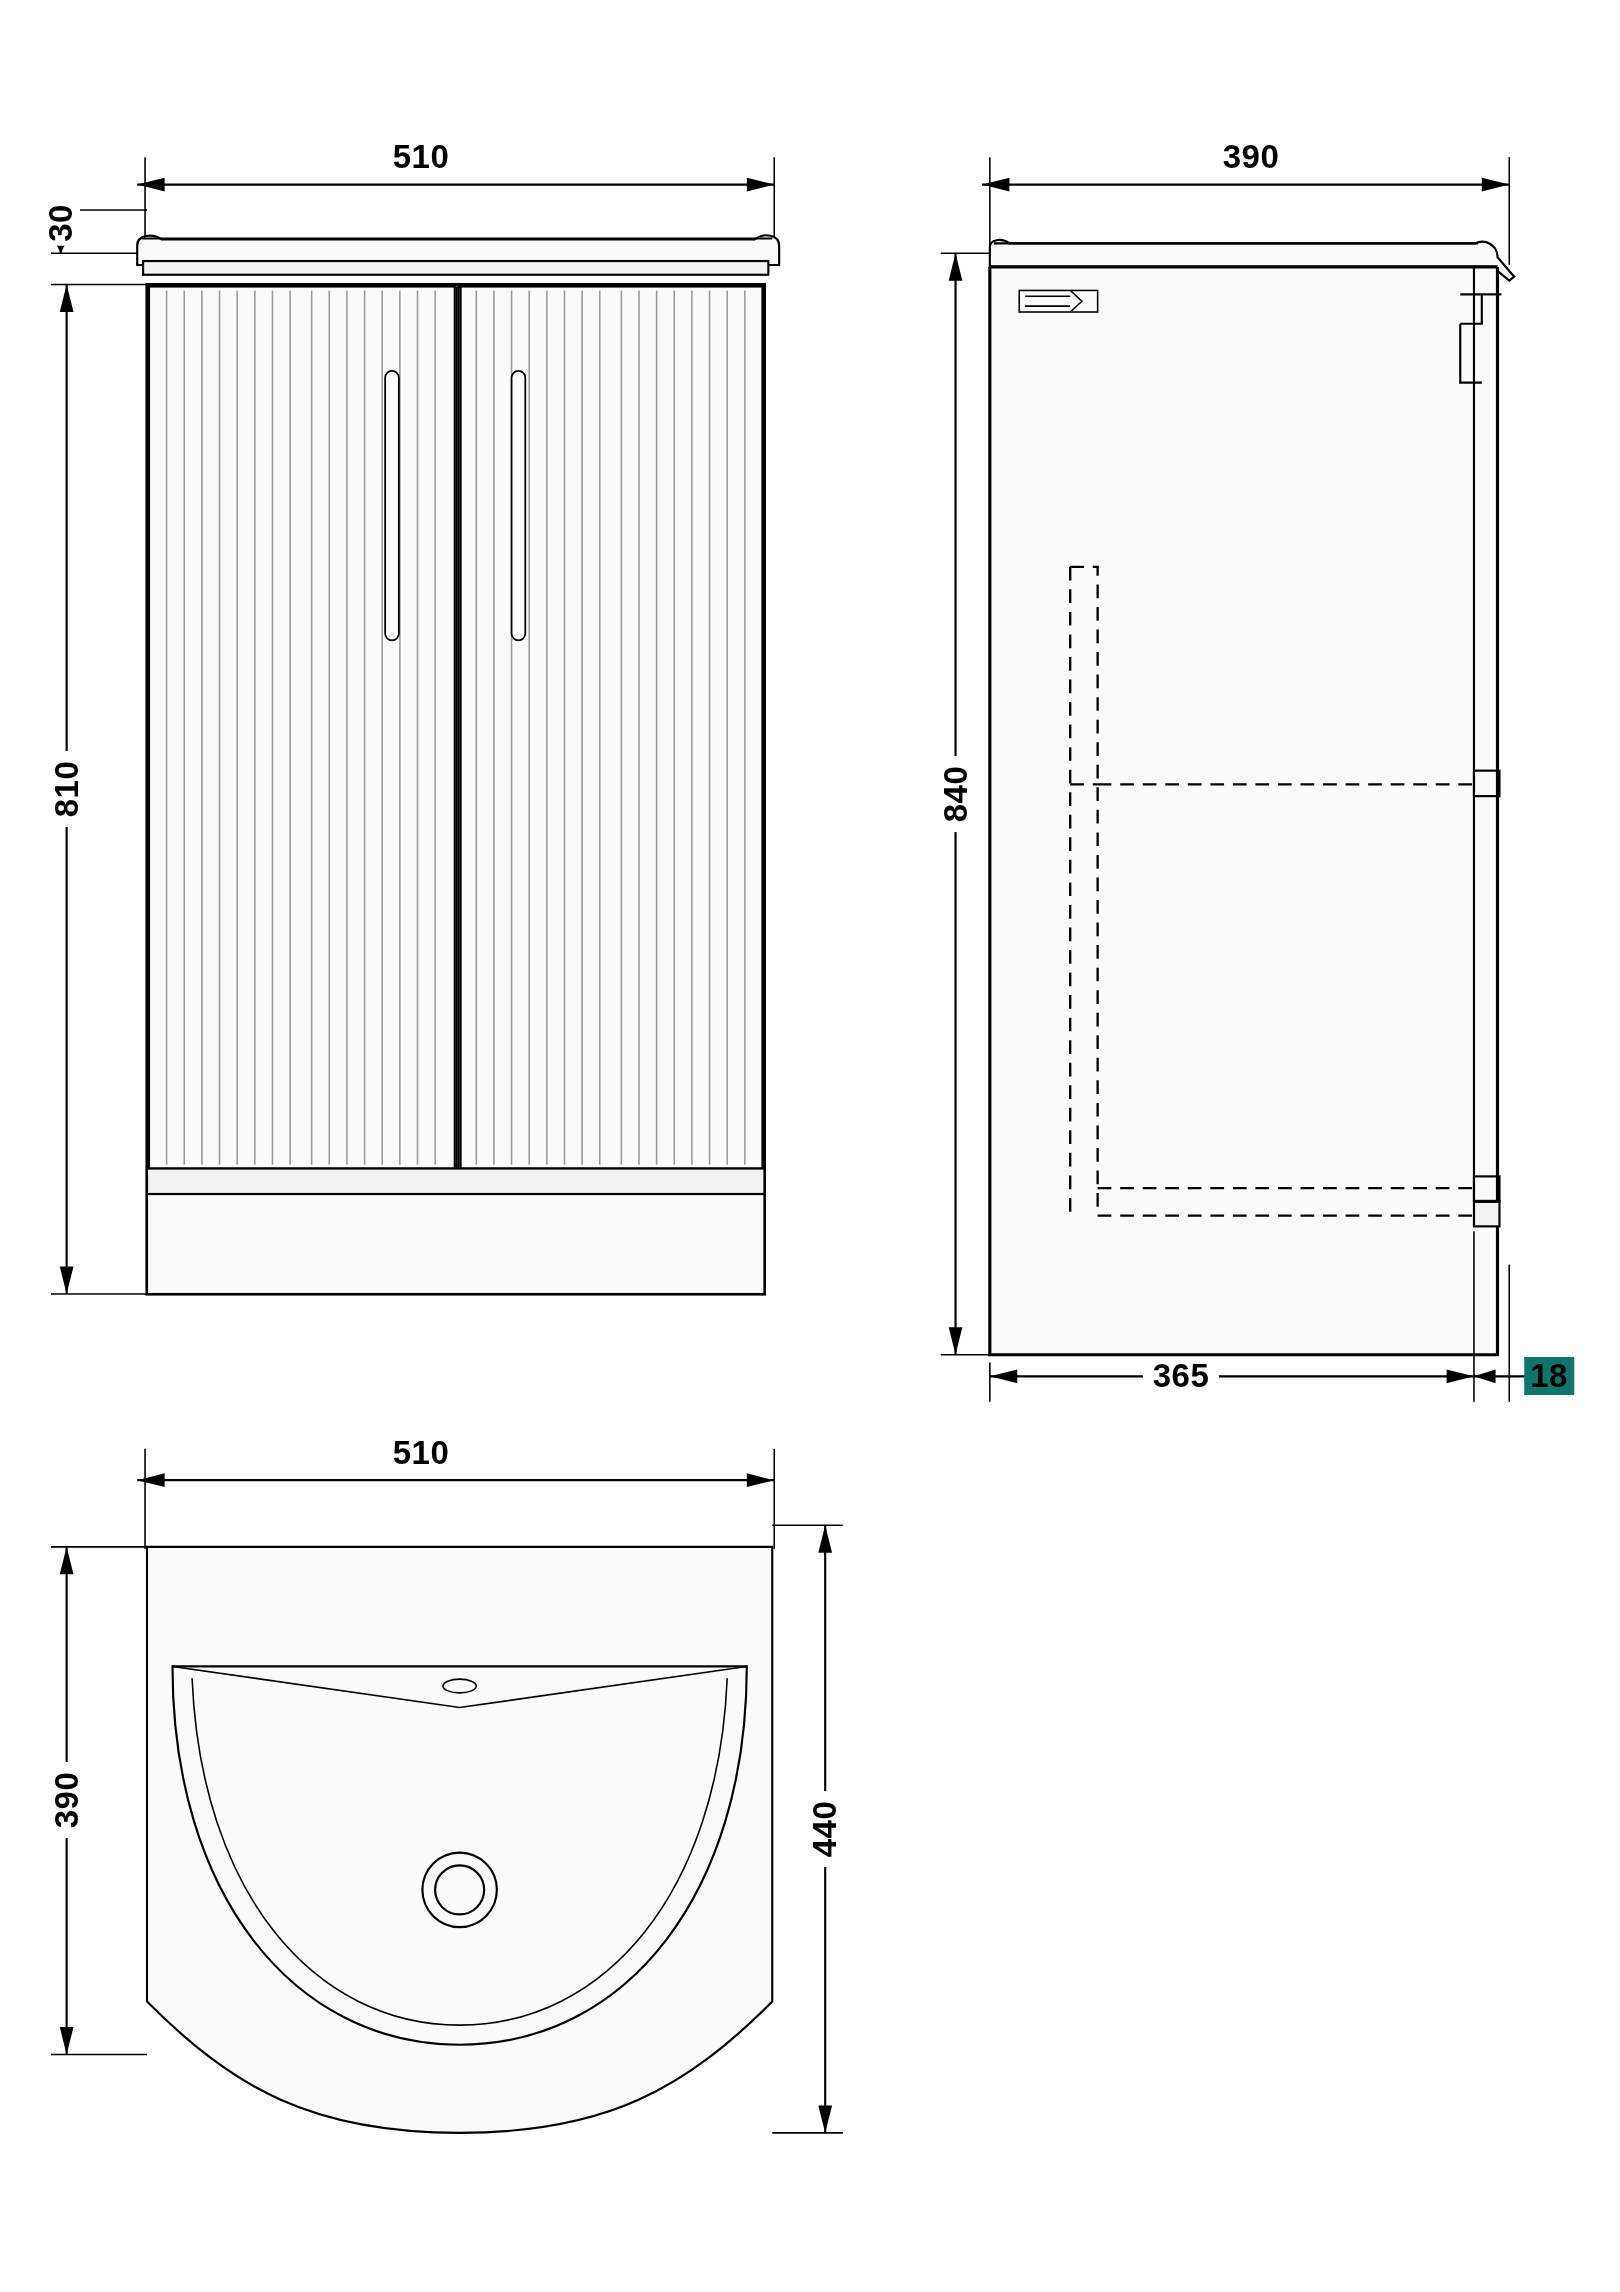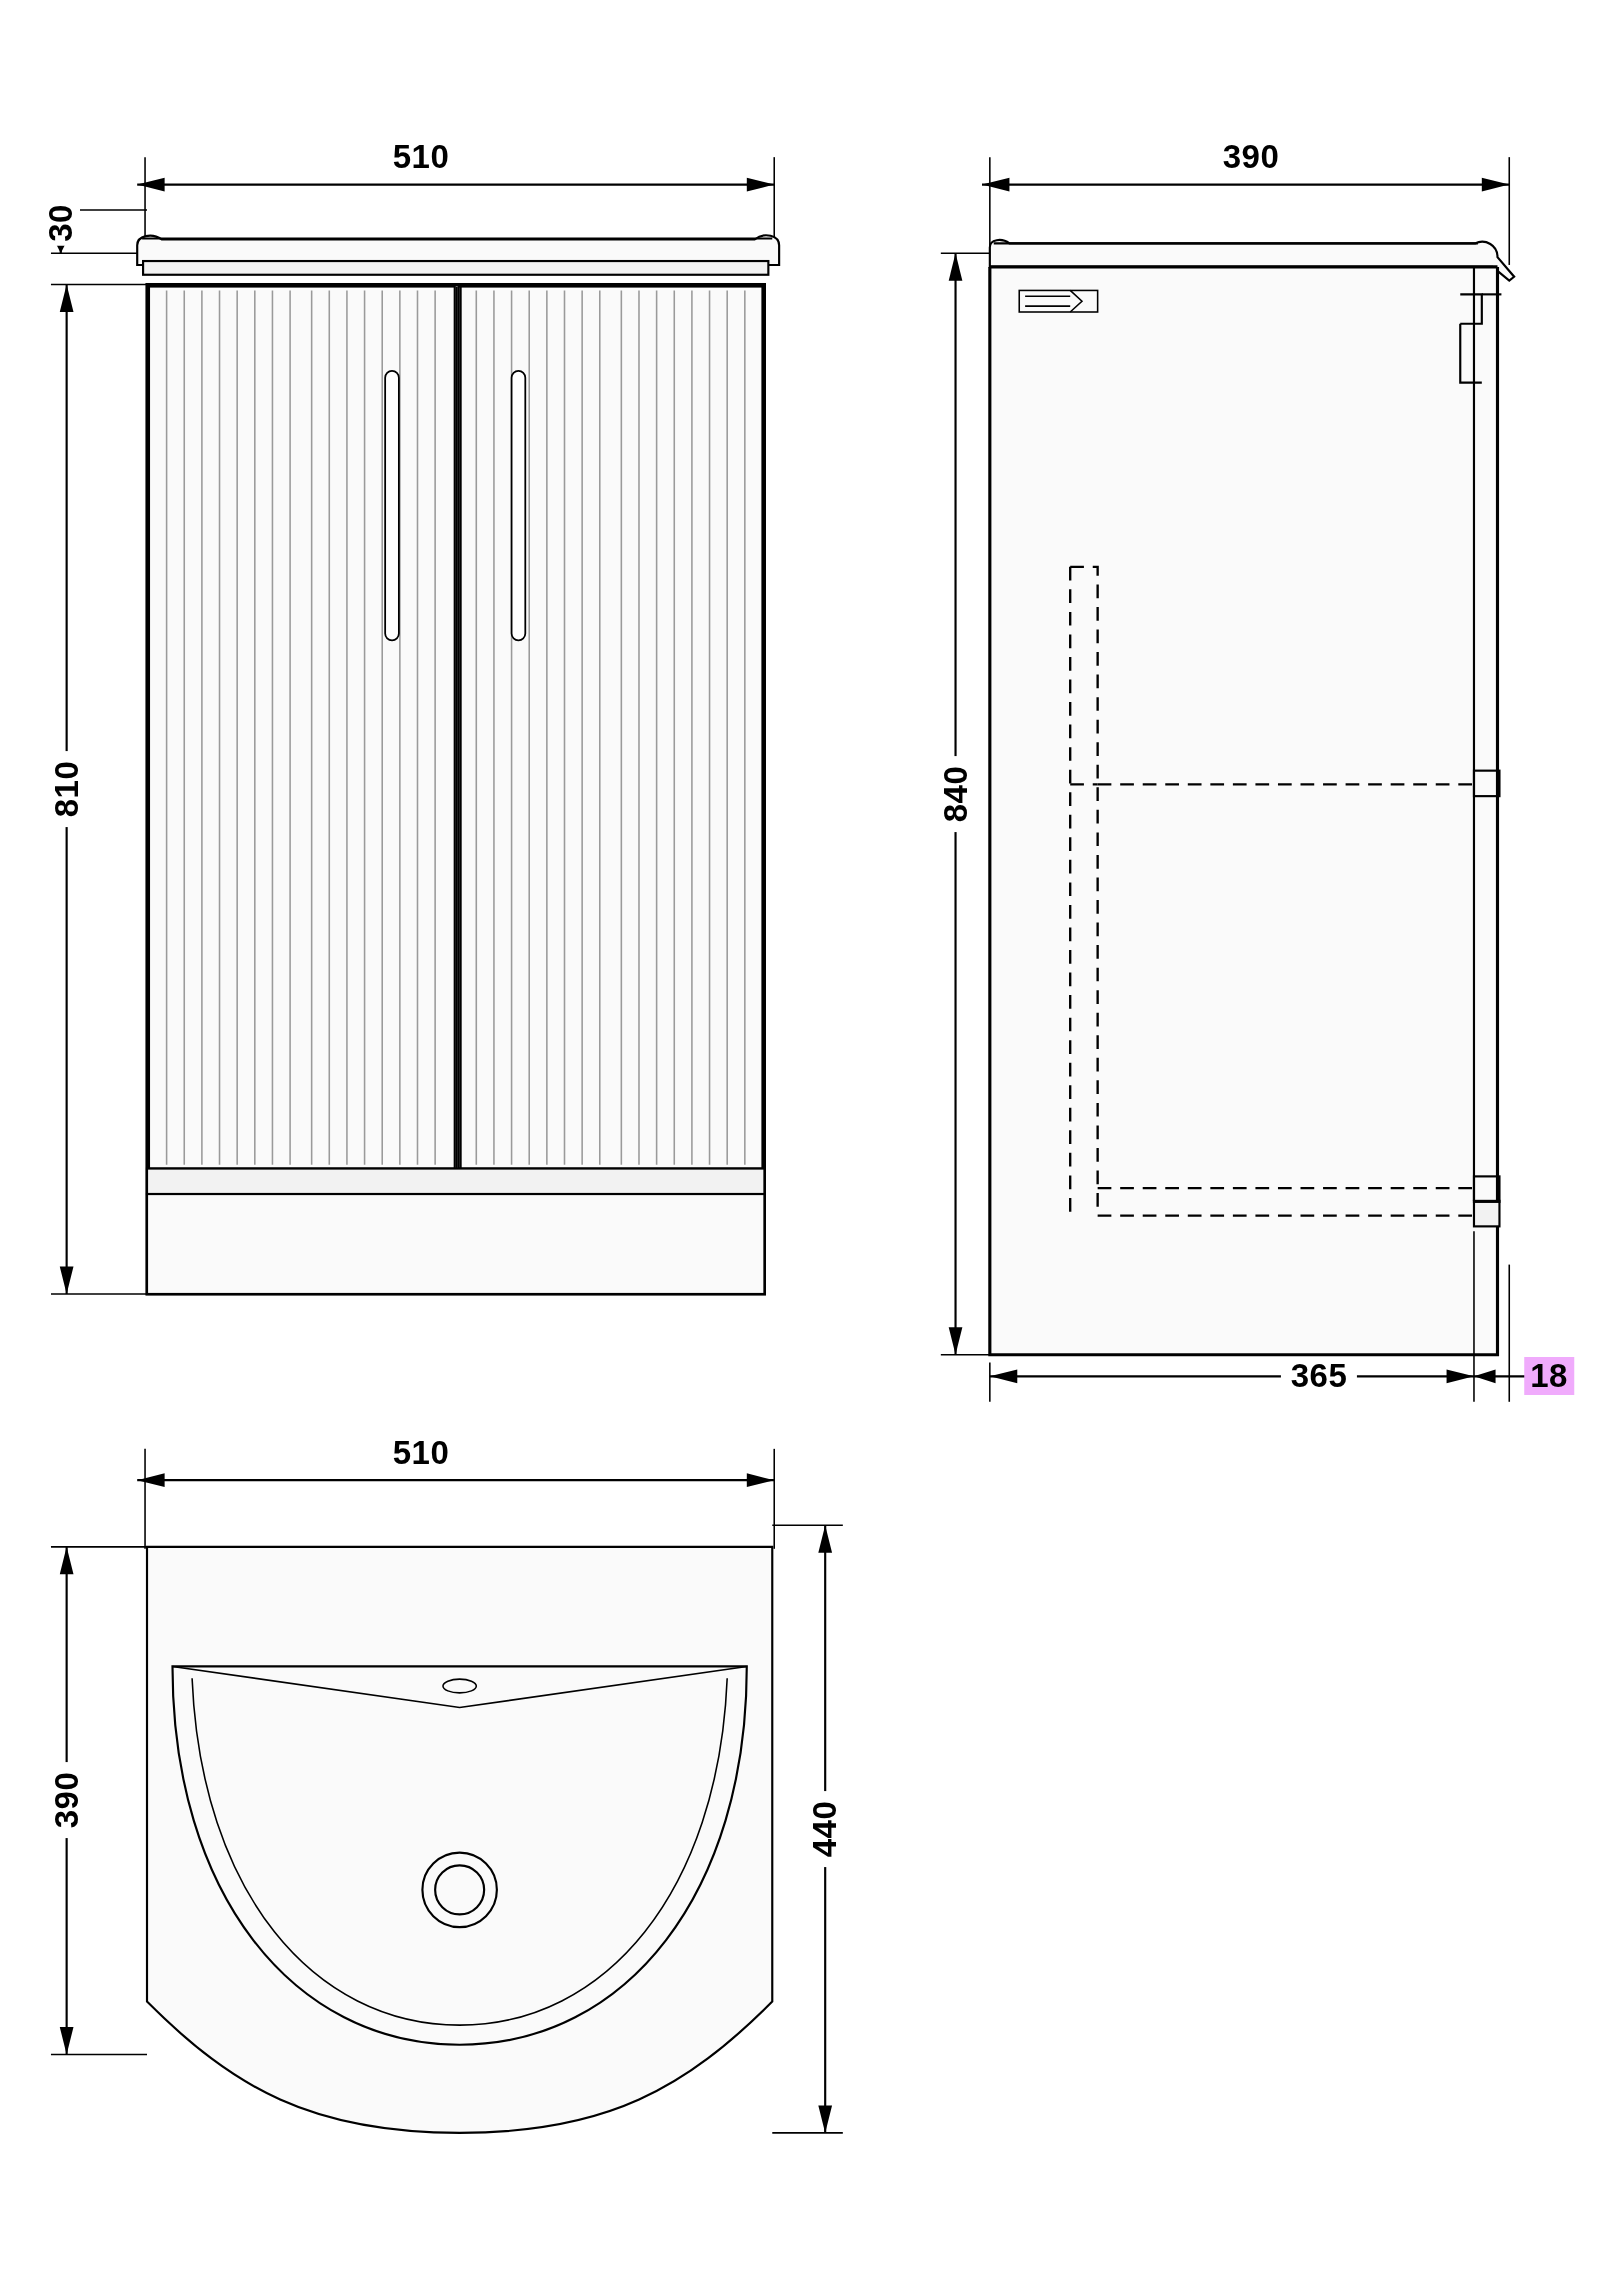--- a/index.html
+++ b/index.html
@@ -220,21 +220,21 @@
     <circle class="ln med" cx="469" cy="1928" r="38" fill="#ffffff"></circle>
     <circle class="ln med" cx="469" cy="1928" r="25" fill="#ffffff"></circle>
   </svg>
 
   <div class="dim-label" style="left:421px;top:157px;transform:translate(-50%,-50%);background:#fff;padding:0 9.8px;">510</div>
   <div class="dim-label" style="left:61px;top:223px;transform:translate(-50%,-50%) rotate(-90deg);background:#fff;padding:0 3.9px;">30</div>
   <div class="dim-label" style="left:67px;top:789px;transform:translate(-50%,-50%) rotate(-90deg);background:#fff;padding:0 9.8px;">810</div>
 
   <div class="dim-label" style="left:1251px;top:157px;transform:translate(-50%,-50%);background:#fff;padding:0 9.8px;">390</div>
   <div class="dim-label" style="left:956px;top:794px;transform:translate(-50%,-50%) rotate(-90deg);background:#fff;padding:0 9.8px;">840</div>
-  <div class="dim-label" style="left:1319px;top:1376px;transform:translate(-50%,-50%);background:#fff;padding:0 9.8px;text-align:center;">365</div>
-  <div class="dim-label" style="left:1549px;top:1376px;transform:translate(-50%,-50%);background:#f0abfc;padding:0 5.9px;">18</div>
+  <div class="dim-label" style="left:1181px;top:1376px;transform:translate(-50%,-50%);background:#fff;padding:0 9.8px;text-align:center;">365</div>
+  <div class="dim-label" style="left:1549px;top:1376px;transform:translate(-50%,-50%);background:#0f766e;padding:0 5.9px;">18</div>
 
   <div class="dim-label" style="left:421px;top:1453px;transform:translate(-50%,-50%);background:#fff;padding:0 9.8px;">510</div>
   <div class="dim-label" style="left:67px;top:1800px;transform:translate(-50%,-50%) rotate(-90deg);background:#fff;padding:0 9.8px;">390</div>
   <div class="dim-label" style="left:825px;top:1829px;transform:translate(-50%,-50%) rotate(-90deg);background:#fff;padding:0 9.8px;">440</div>
 
 </div>
 
 
 </body></html>

